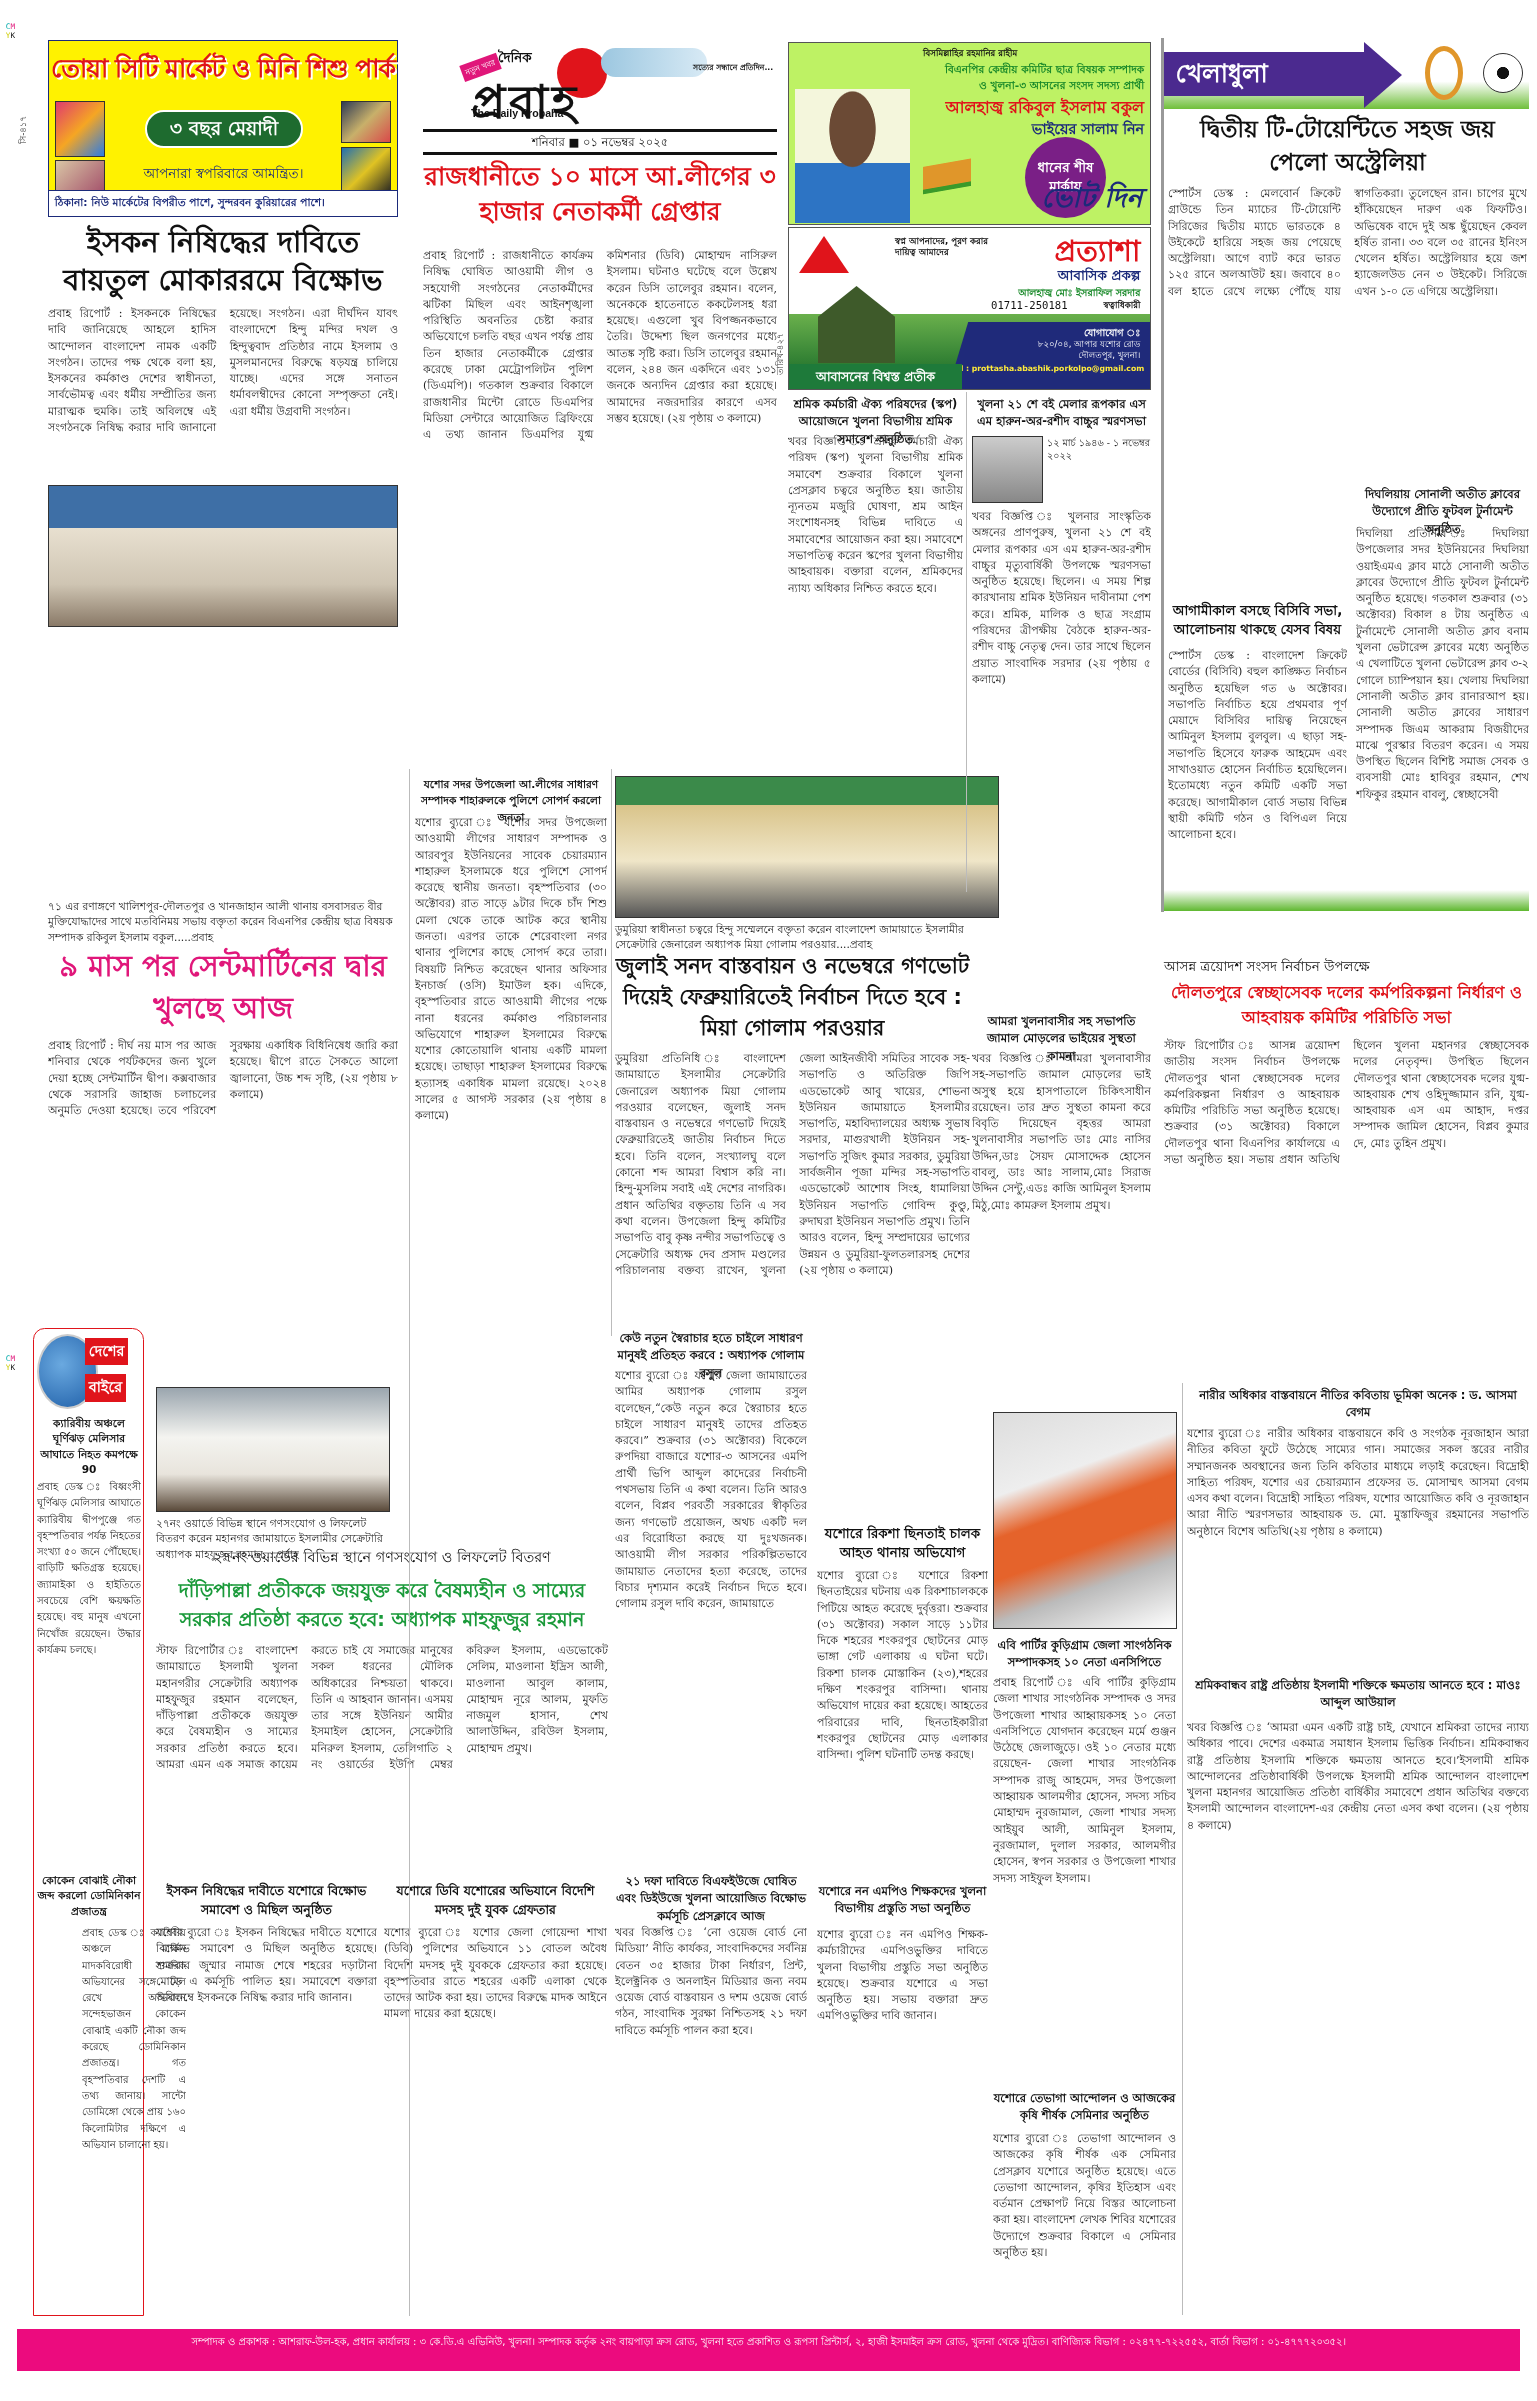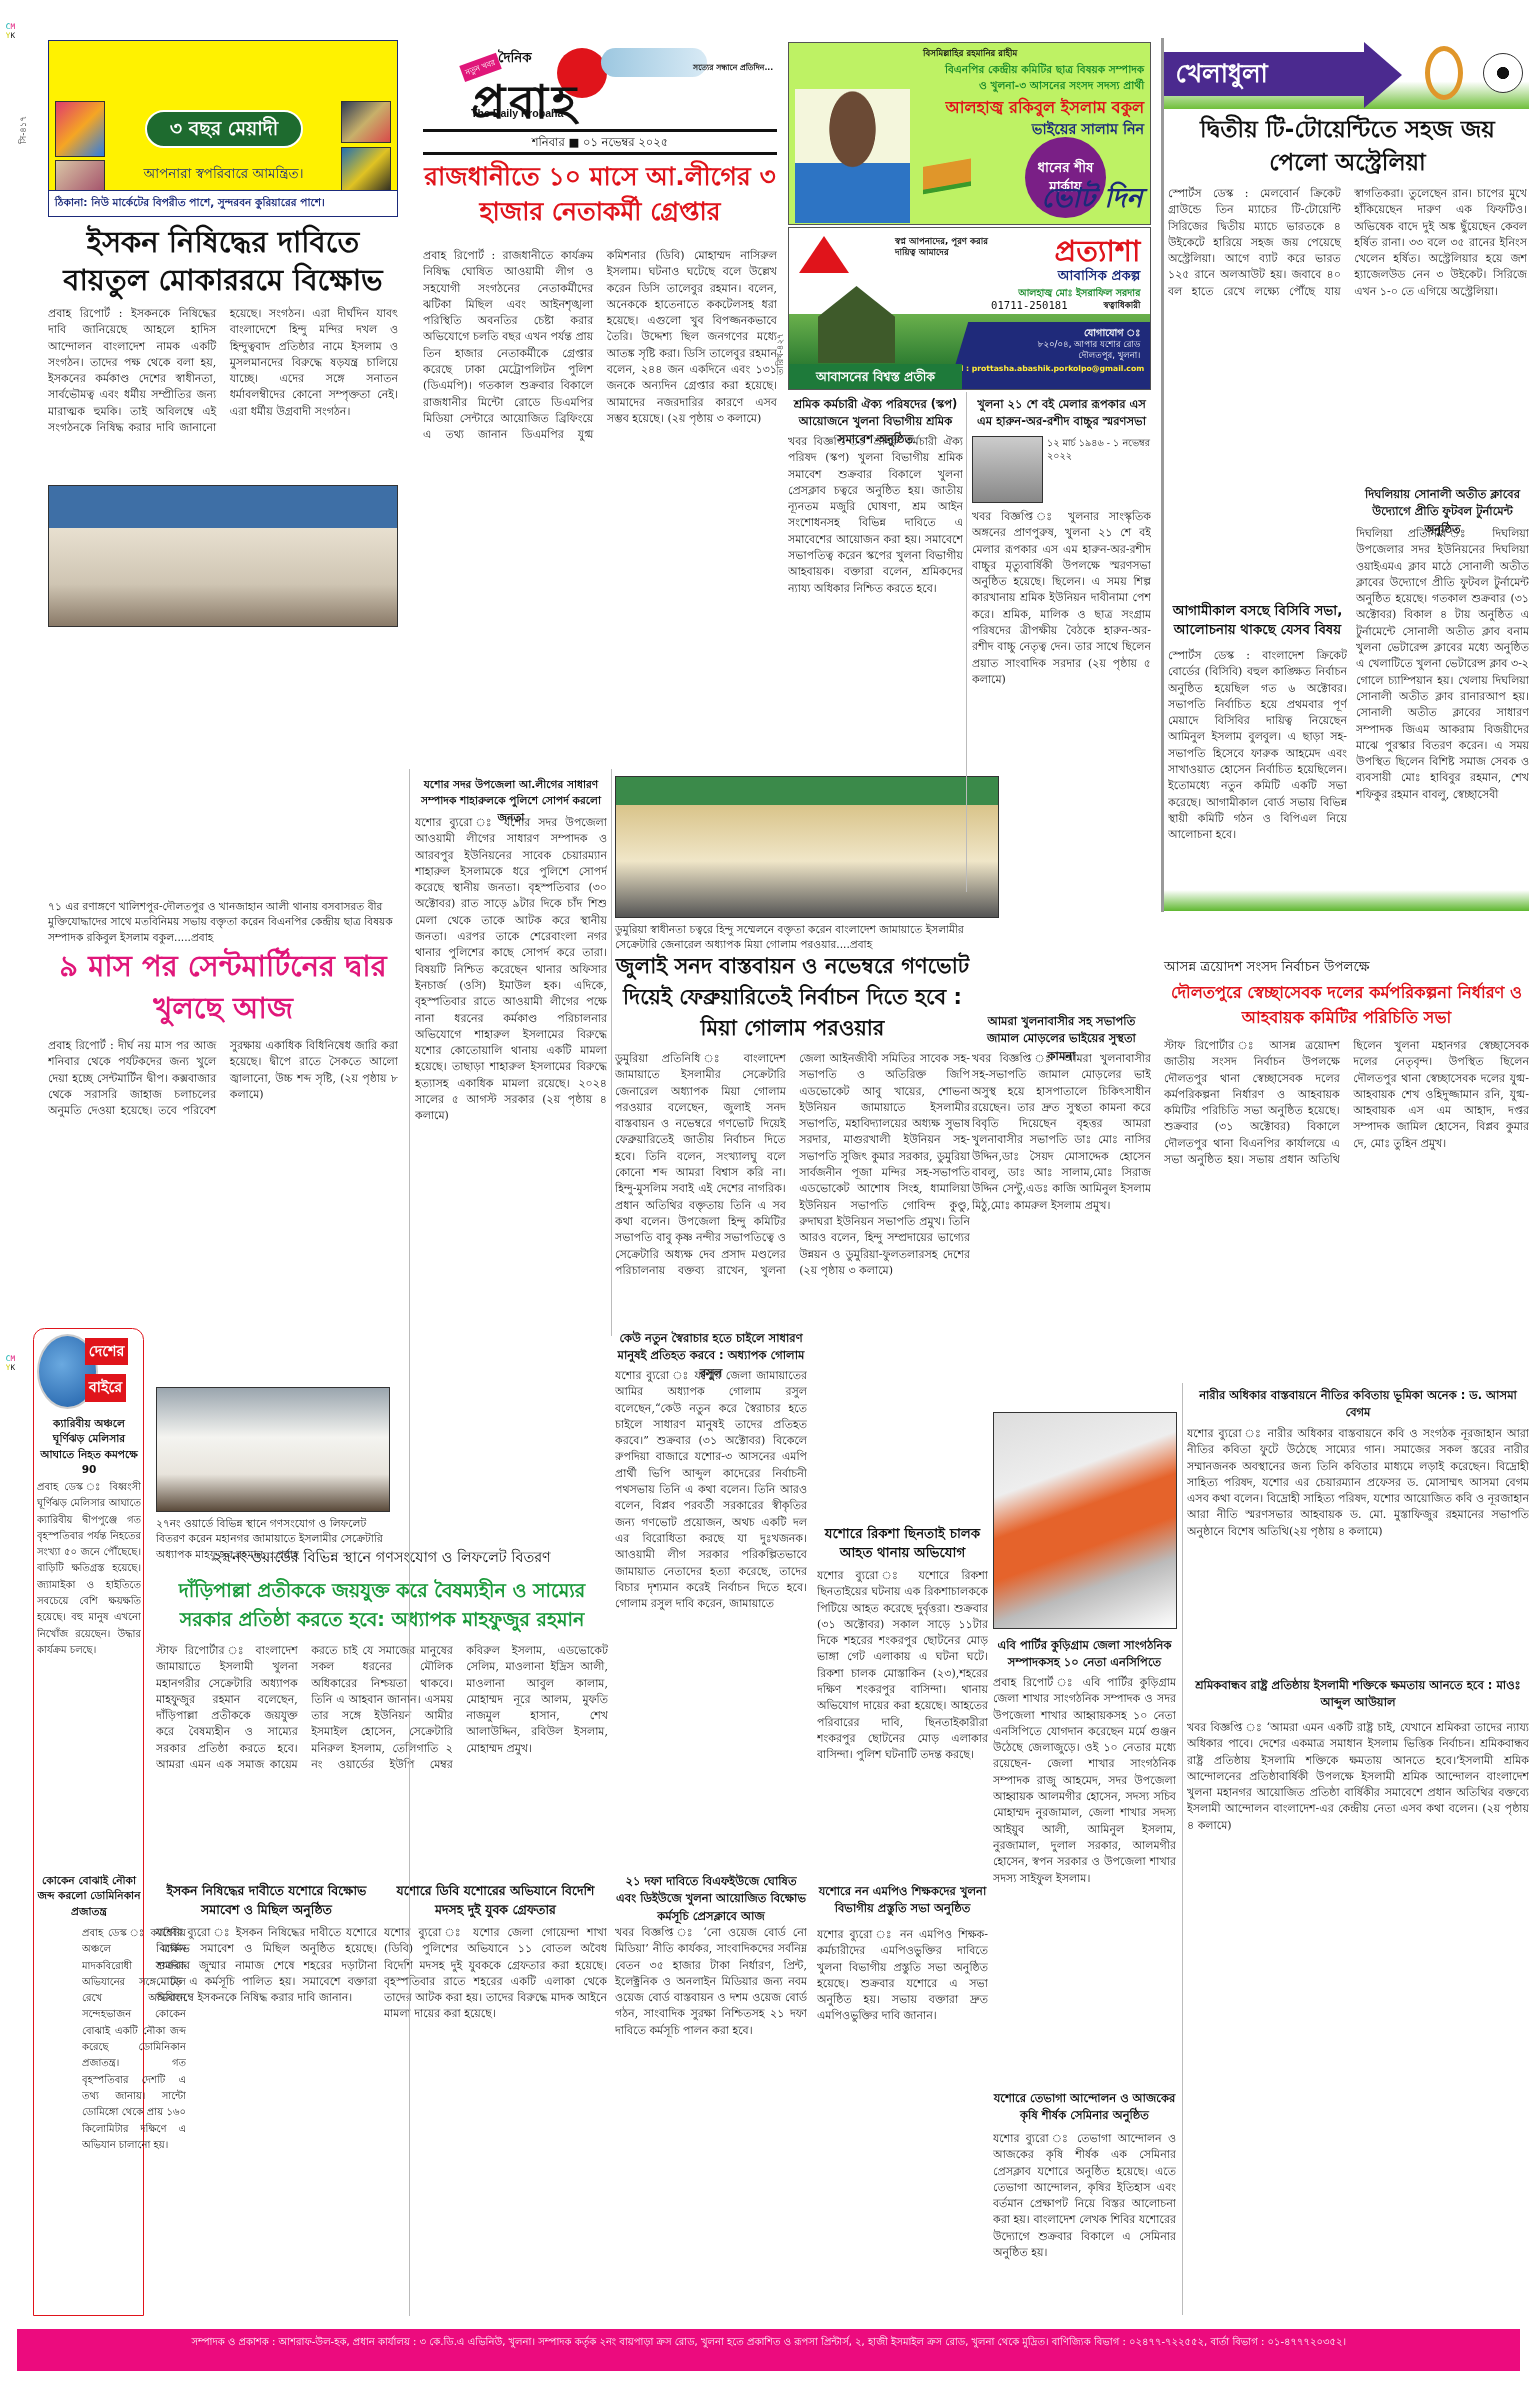--- a/index.html
+++ b/index.html
@@ -15,20 +15,21 @@
   .vline { position: absolute; width: 1px; background: #bbb; }
   .hrule { position: absolute; height: 2.9px; background: #111; }
 </style>
 </head>
 <body>
 
 <div class="regmark" style="left:5.8px;top:23px;"><span style="color:#0aa">C</span><span style="color:#e0177a">M</span><br><span style="color:#cc0">Y</span>K</div>
 <div class="regmark" style="left:5.8px;top:1355px;"><span style="color:#0aa">C</span><span style="color:#e0177a">M</span><br><span style="color:#cc0">Y</span>K</div>
 
 <div class="abs" style="left:48px;top:40px;width:350px;height:177px;background:#fff200;border:1.9px solid #1b2a7a;">
+  <div style="font-family:'DejaVu Sans',sans-serif;font-weight:bold;color:#e0141b;font-size:25px;text-align:center;padding-top:7.7px;text-shadow:1.9px 1.9px 0 #fff;letter-spacing:-1px;">তোয়া সিটি মার্কেট ও মিনি শিশু পার্ক</div>
   <div class="photo" style="position:absolute;left:5.8px;top:60px;width:50px;height:56px;background:linear-gradient(135deg,#e03a6e,#f5a623,#2c7be5);"></div>
   <div class="photo" style="position:absolute;left:5.8px;top:119px;width:50px;height:35px;background:linear-gradient(135deg,#d9c6a5,#a34f6a);"></div>
   <div class="photo" style="position:absolute;right:5.8px;top:60px;width:50px;height:42px;background:linear-gradient(135deg,#2f3b55,#c8b06a,#d94a4a);"></div>
   <div class="photo" style="position:absolute;right:5.8px;top:106px;width:50px;height:48px;background:linear-gradient(135deg,#1f6fb2,#e0c323,#222);"></div>
   <div style="position:absolute;left:96px;top:69px;width:158px;height:38px;background:#1e6b2f;color:#fff;border:2.9px solid #fff;border-radius:19px;font-weight:bold;font-size:19px;text-align:center;line-height:33px;">৩ বছর মেয়াদী</div>
   <div style="position:absolute;left:61px;top:123px;width:227px;text-align:center;color:#1b2a7a;font-weight:normal;font-size:13.4px;">আপনারা স্বপরিবারে আমন্ত্রিত।</div>
   <div style="position:absolute;left:0;bottom:0;width:100%;background:#fff;color:#1b2a7a;font-size:10.6px;font-weight:bold;padding:3.8px 5.8px;border-top:1.9px solid #1b2a7a;">ঠিকানা: নিউ মার্কেটের বিপরীত পাশে, সুন্দরবন কুরিয়ারের পাশে।</div>
 </div>
 <div class="abs" style="left:17.3px;top:144px;transform:rotate(-90deg);transform-origin:left top;font-size:8.6px;color:#333;">সি-৪১৭</div>
 

